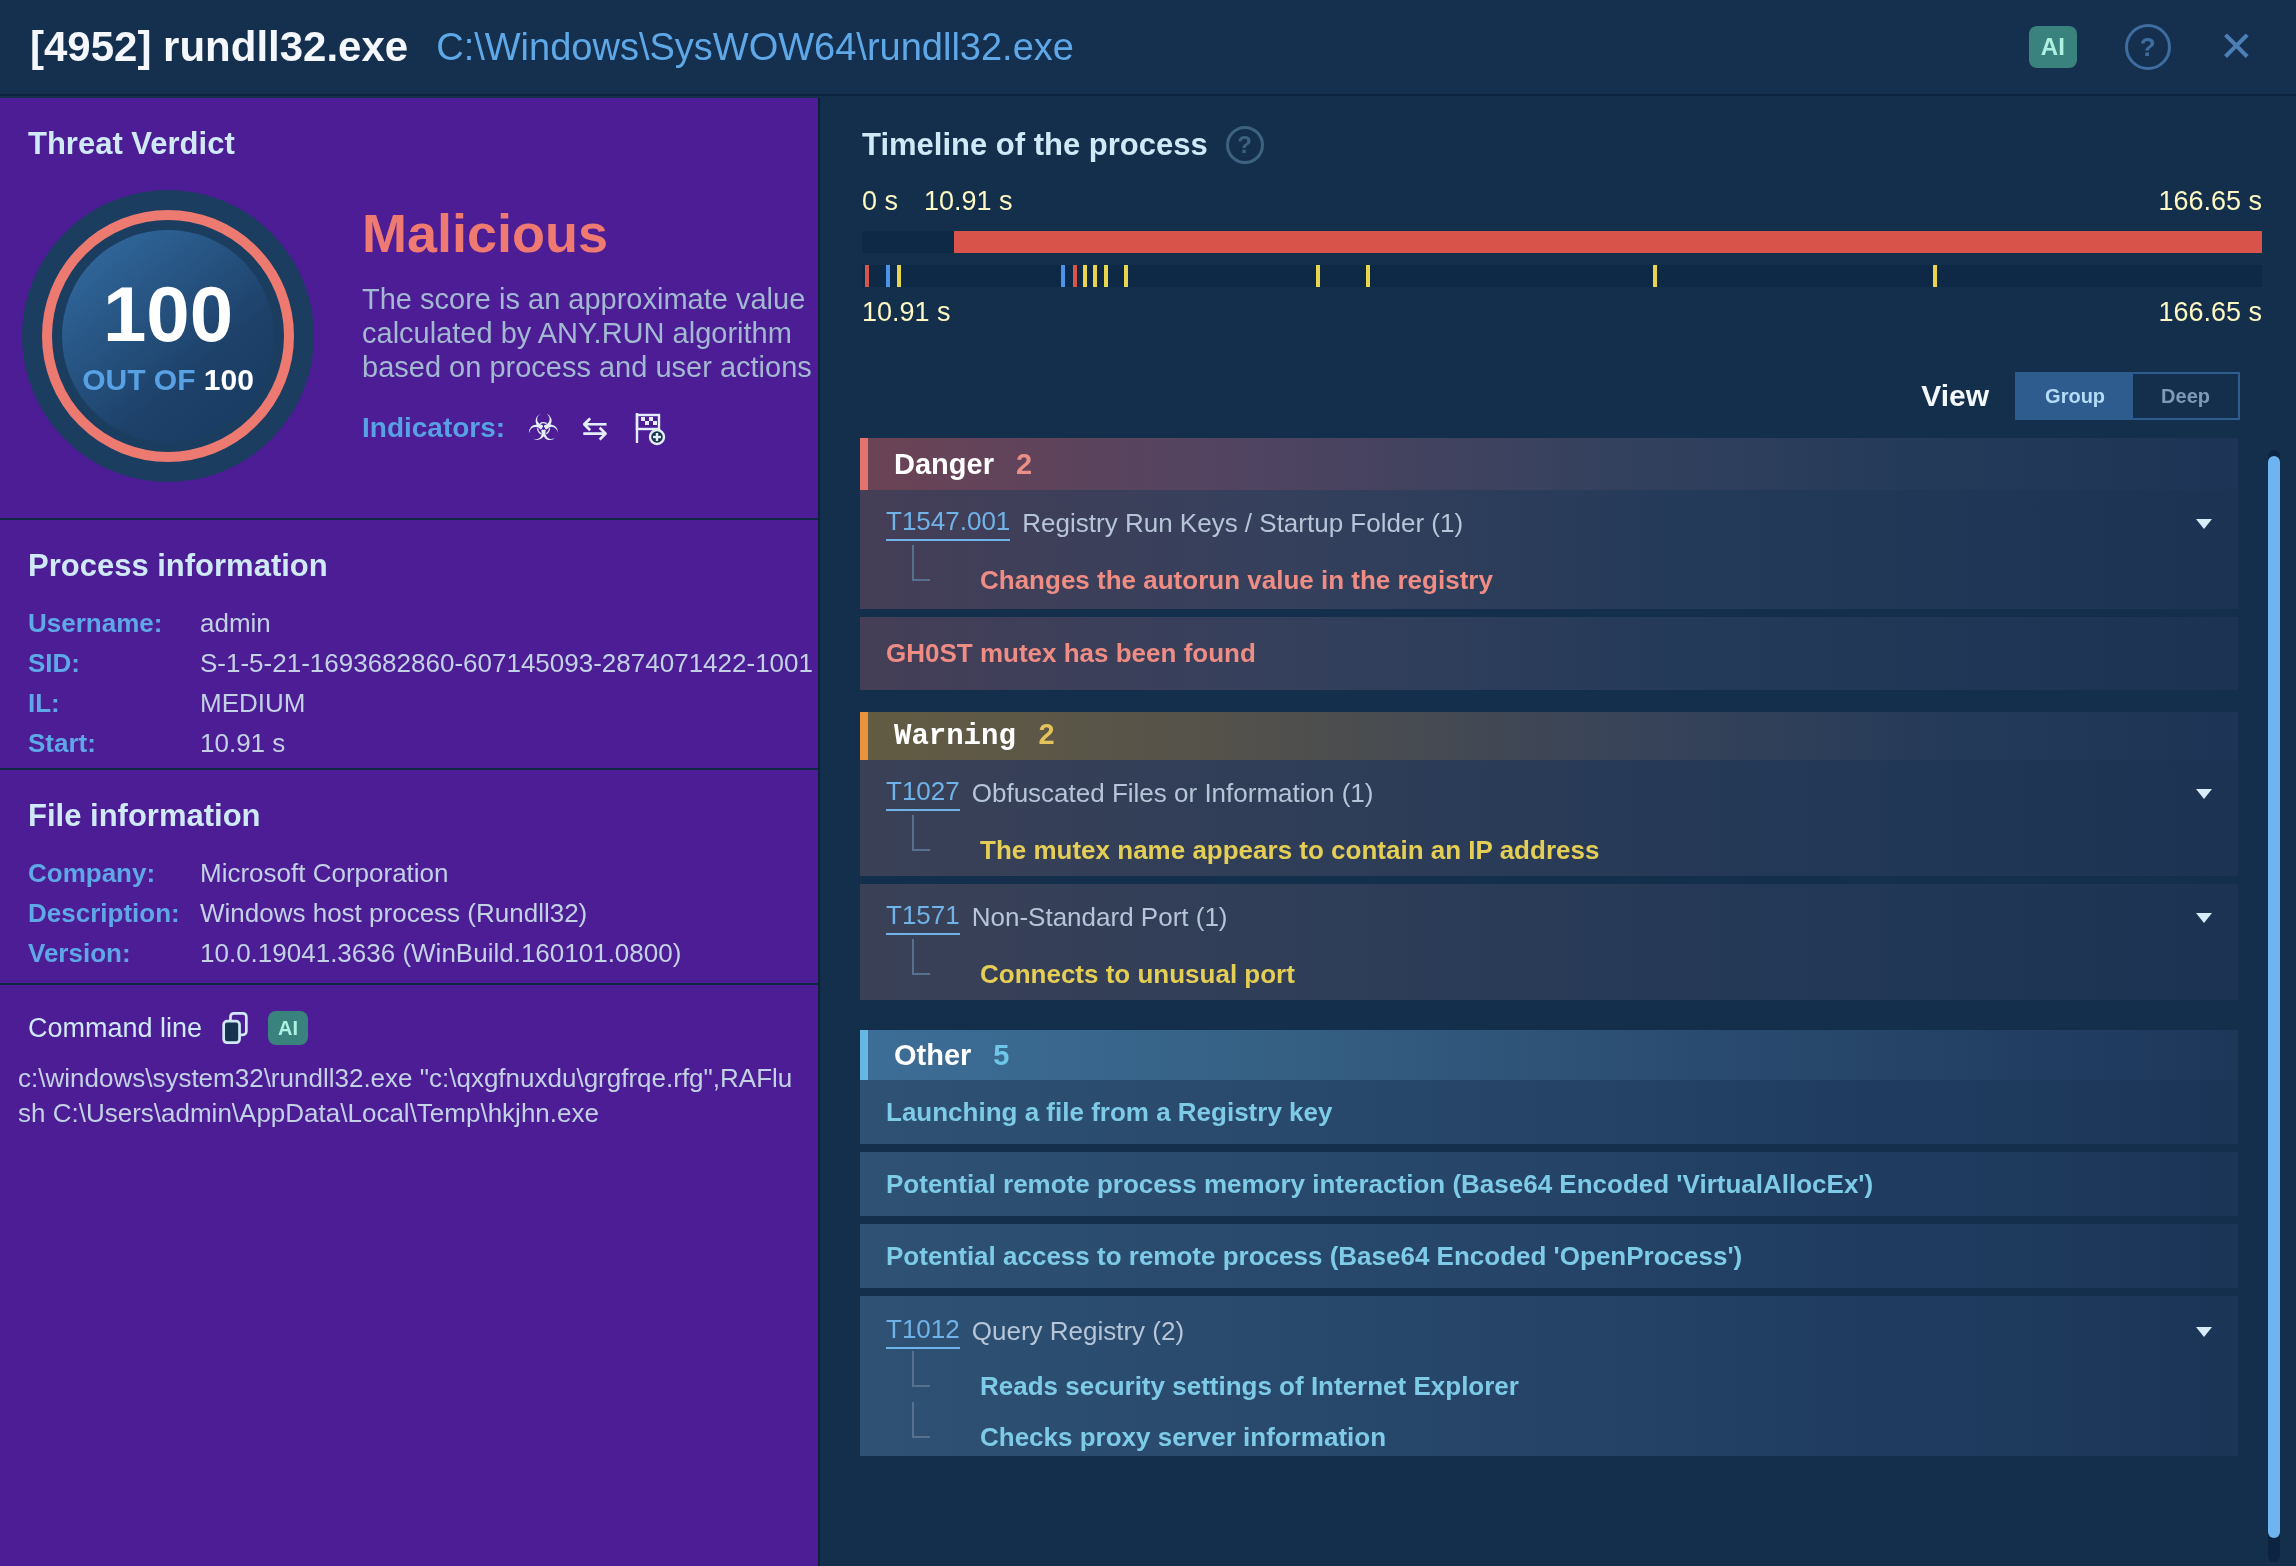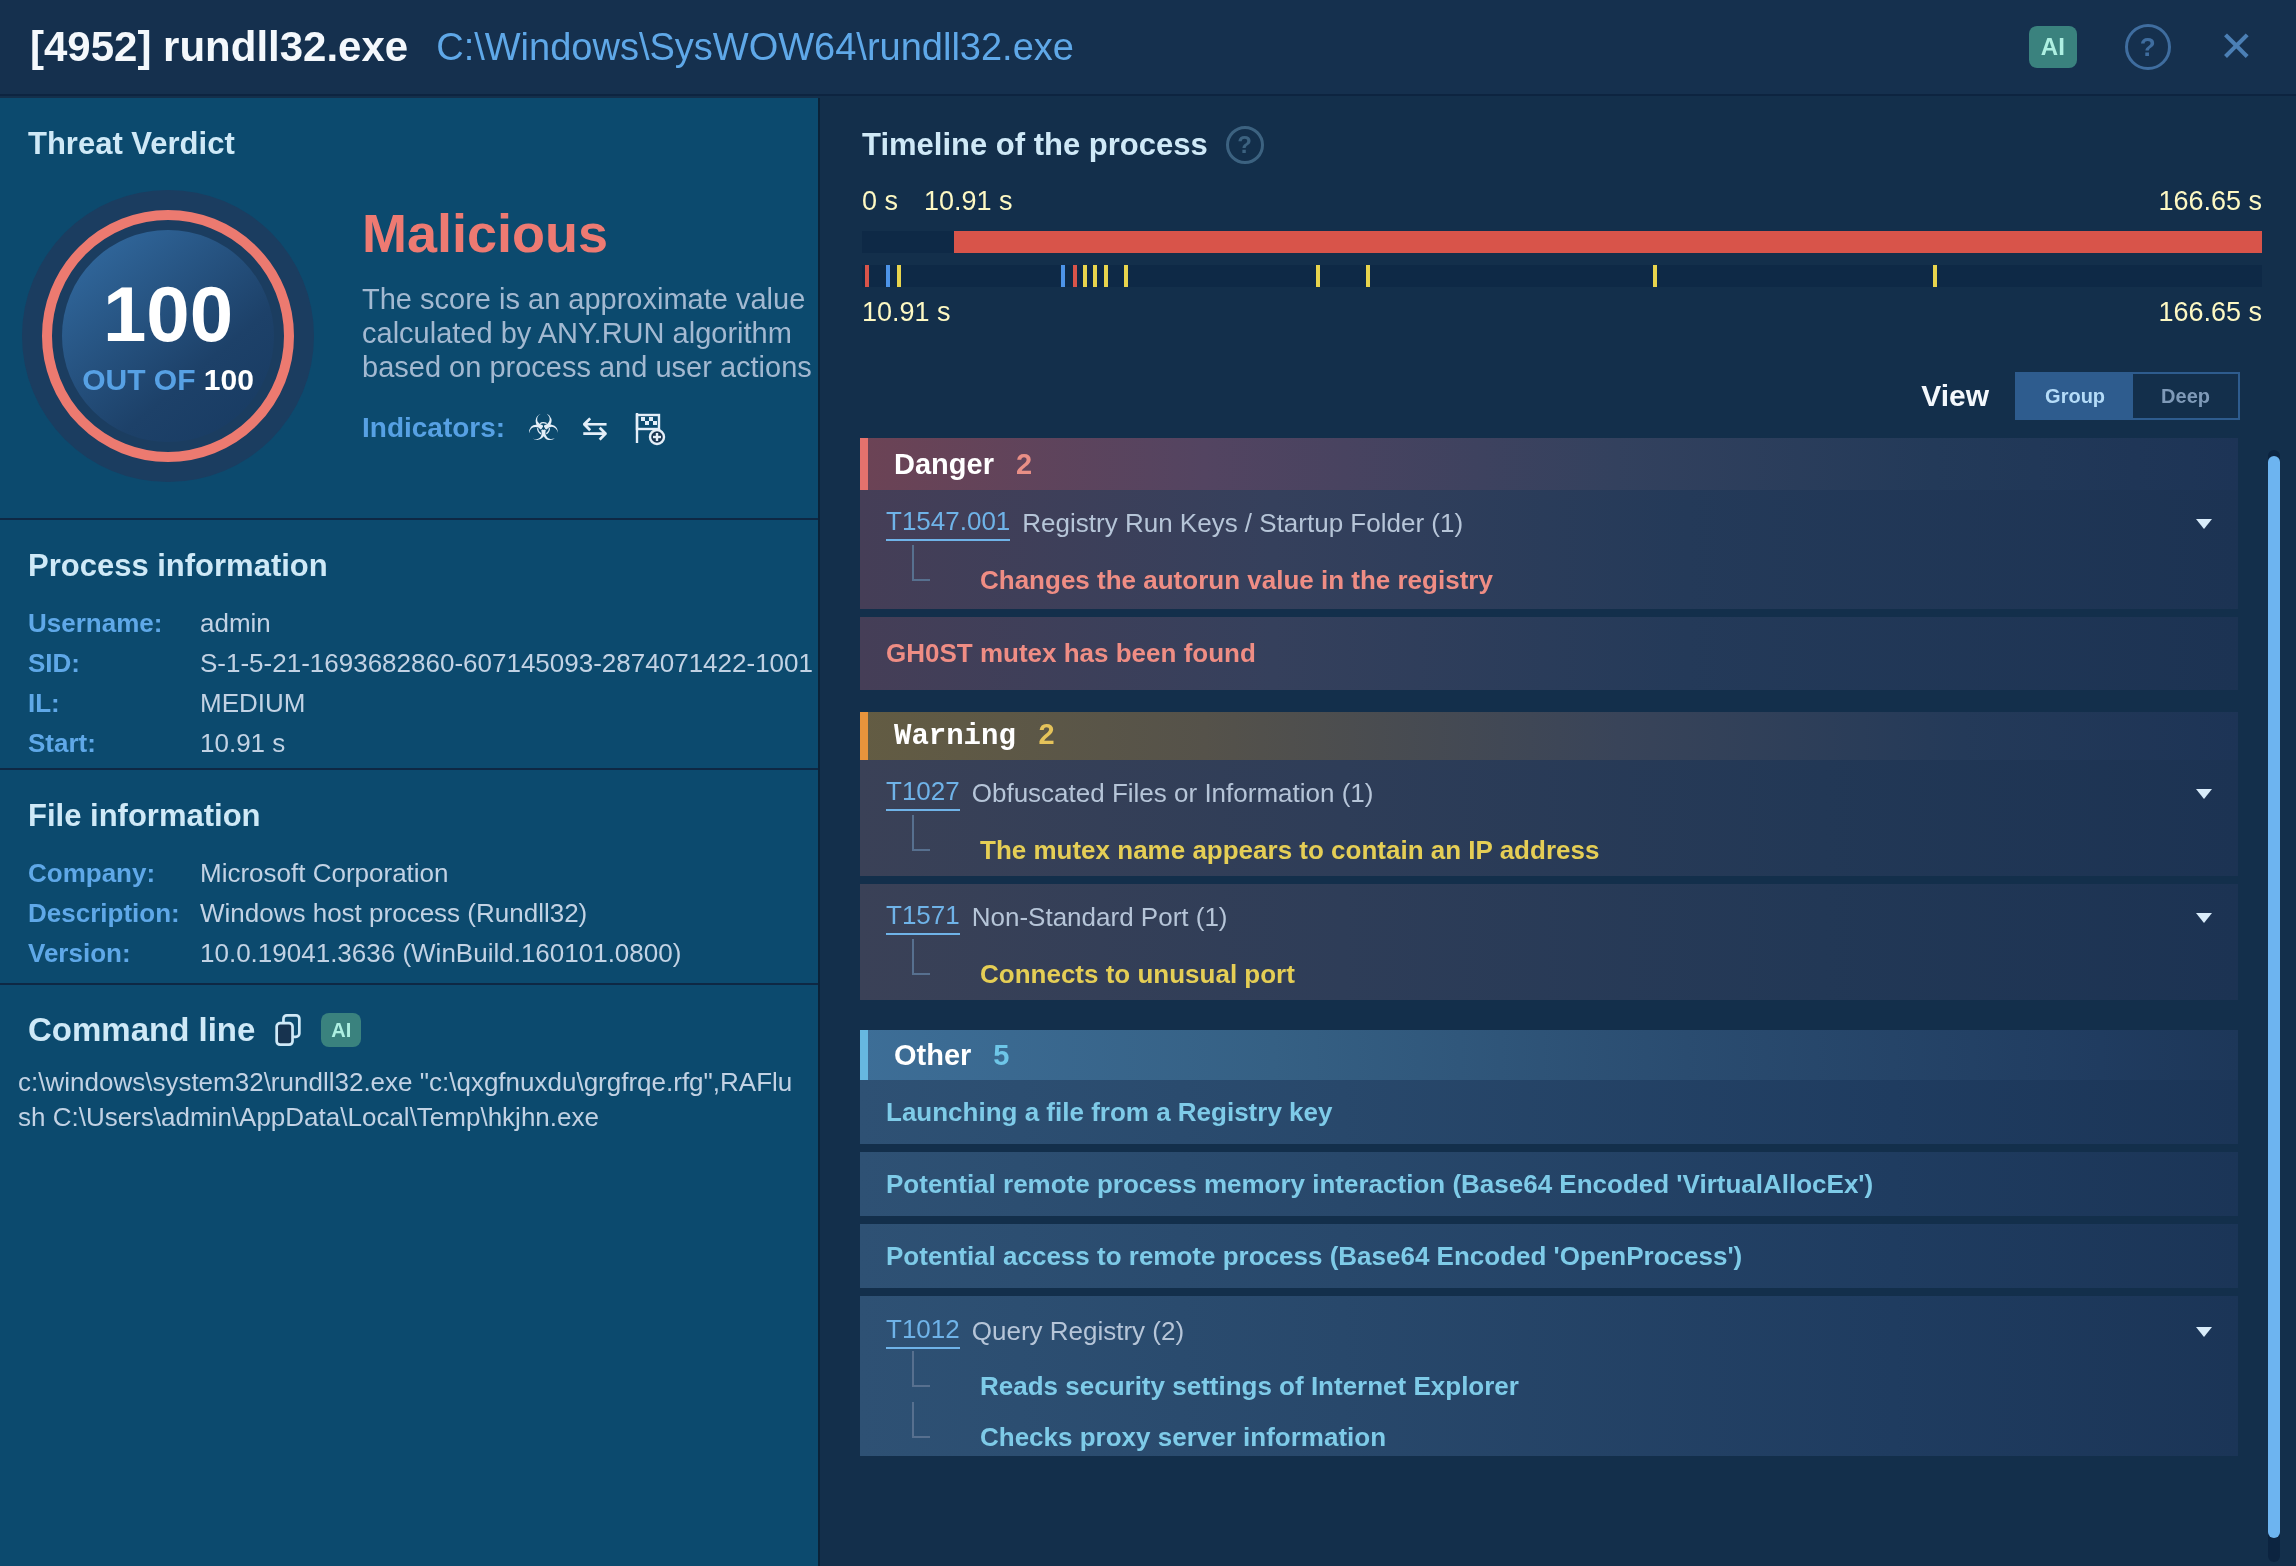--- a/index.html
+++ b/index.html
@@ -13,21 +13,21 @@
   .win-path{margin-left:28px;font-size:38px;color:#5fa8e8;white-space:nowrap;}
   .header-controls{margin-left:auto;margin-right:42px;display:flex;align-items:center;gap:48px;}
   .ai-badge{background:#3a827e;color:#aef0e2;font-weight:bold;border-radius:8px;
             display:flex;align-items:center;justify-content:center;}
   .ai-badge.big{width:48px;height:42px;font-size:24px;}
   .help-circle{width:40px;height:40px;border-radius:50%;border:3px solid #3f6d9f;color:#3f6d9f;
                font-size:26px;font-weight:bold;display:flex;align-items:center;justify-content:center;}
   .close-x{font-size:42px;color:#4b7fb5;font-weight:bold;line-height:1;}
 
   
-  .left-panel{position:absolute;top:98px;left:0;width:820px;bottom:0;background:#0c4a6e;
+  .left-panel{position:absolute;top:98px;left:0;width:820px;bottom:0;background:#4c1d95;
               border-right:2px solid #0b2238;box-sizing:border-box;}
   .lp-section{position:relative;border-bottom:2px solid #0e2844;box-sizing:border-box;}
   .lp-title{padding:28px 0 0 28px;font-size:31px;font-weight:bold;color:#cfe9f7;}
   .sec-verdict{height:422px;}
   .sec-procinfo{height:250px;}
   .sec-fileinfo{height:215px;}
   .sec-cmd{border-bottom:none;}
 
   .score-wrap{position:absolute;left:22px;top:92px;width:292px;height:292px;border-radius:50%;
               background:#1b3d60;display:flex;align-items:center;justify-content:center;}
@@ -46,21 +46,21 @@
   .indicators-row{margin-top:26px;display:flex;align-items:center;gap:22px;}
   .indicators-label{font-size:28px;font-weight:bold;color:#57a1e4;}
   .ind-icon{color:#e4eef8;font-size:36px;line-height:1;display:flex;align-items:center;}
 
   .kv-table{margin:24px 0 0 28px;display:grid;grid-template-columns:172px 1fr;row-gap:9px;
             font-size:26px;}
   .kv-label{color:#5fa8e8;font-weight:bold;}
   .kv-value{color:#c2d2e4;}
 
   .cmd-title-row{padding:26px 0 0 28px;display:flex;align-items:center;gap:18px;}
-  .cmd-title{font-size:33px;font-weight:bold;color:#cfe9f7;}
+  .cmd-title{font-size:27px;font-weight:normal;color:#cfe9f7;}
   .ai-badge.small{width:40px;height:34px;font-size:20px;}
   .copy-icon svg{display:block;}
   .cmd-text{margin:16px 0 0 18px;width:784px;font-size:26px;line-height:35px;color:#c2d2e4;
             word-break:break-all;}
 
   
   .right-panel{position:absolute;top:98px;left:822px;right:0;bottom:0;background:#132f4b;}
   .tl-title-row{margin:28px 0 0 40px;display:flex;align-items:center;gap:18px;}
   .tl-title{font-size:31px;font-weight:bold;color:#cfe9f7;}
   .tl-help{width:38px;height:38px;border-radius:50%;border:3px solid #3c6280;color:#3c6280;

